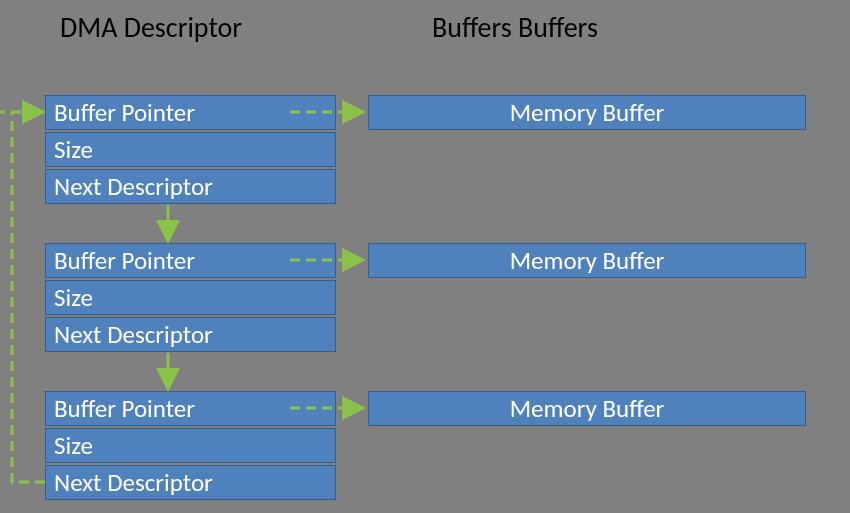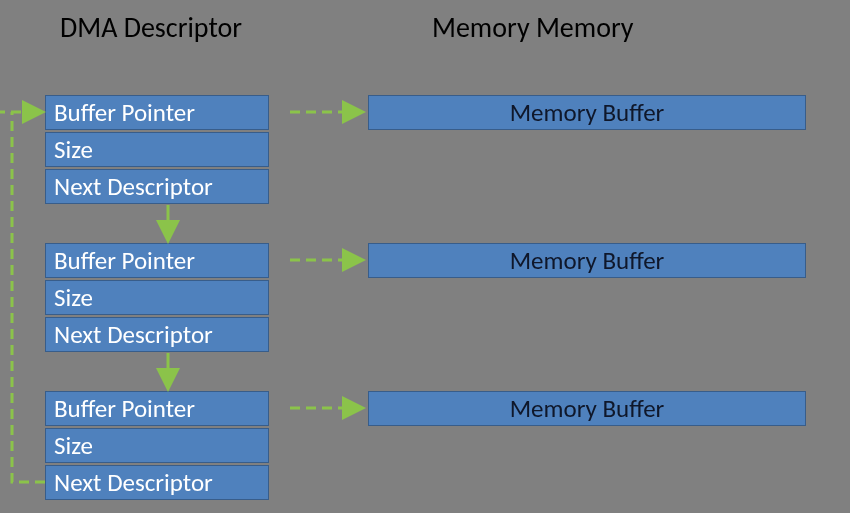--- a/index.html
+++ b/index.html
@@ -25,21 +25,21 @@
     left: 60px;
   }
   .heading.right {
     top: 10px;
     left: 432px;
   }
 
   .descriptor {
     position: absolute;
     left: 45px;
-    width: 224px;
+    width: 291px;
   }
   .field {
     box-sizing: border-box;
     height: 35px;
     line-height: 33px;
     padding-left: 8px;
     font-size: 25px;
     color: #fff;
     background: #4f81bd;
     border: 1px solid #385d8a;
@@ -47,21 +47,21 @@
   }
   .mem-buffer {
     position: absolute;
     left: 368px;
     width: 438px;
     height: 35px;
     box-sizing: border-box;
     line-height: 33px;
     text-align: center;
     font-size: 25px;
-    color: #0f172a;
+    color: #ffffff;
     background: #4f81bd;
     border: 1px solid #385d8a;
   }
 
   
   #d1 { top: 95px; }
   #d2 { top: 243px; }
   #d3 { top: 391px; }
   #m1 { top: 95px; }
   #m2 { top: 243px; }
@@ -72,21 +72,21 @@
     top: 0; left: 0;
     width: 850px;
     height: 513px;
     pointer-events: none;
   }
 </style>
 </head>
 <body>
 
 <div class="heading left">DMA Descriptor</div>
-<div class="heading right">Memory Memory</div>
+<div class="heading right">Buffers Buffers</div>
 
 <div id="d1" class="descriptor">
   <div class="field">Buffer Pointer</div>
   <div class="field">Size</div>
   <div class="field">Next Descriptor</div>
 </div>
 
 <div id="d2" class="descriptor">
   <div class="field">Buffer Pointer</div>
   <div class="field">Size</div>

